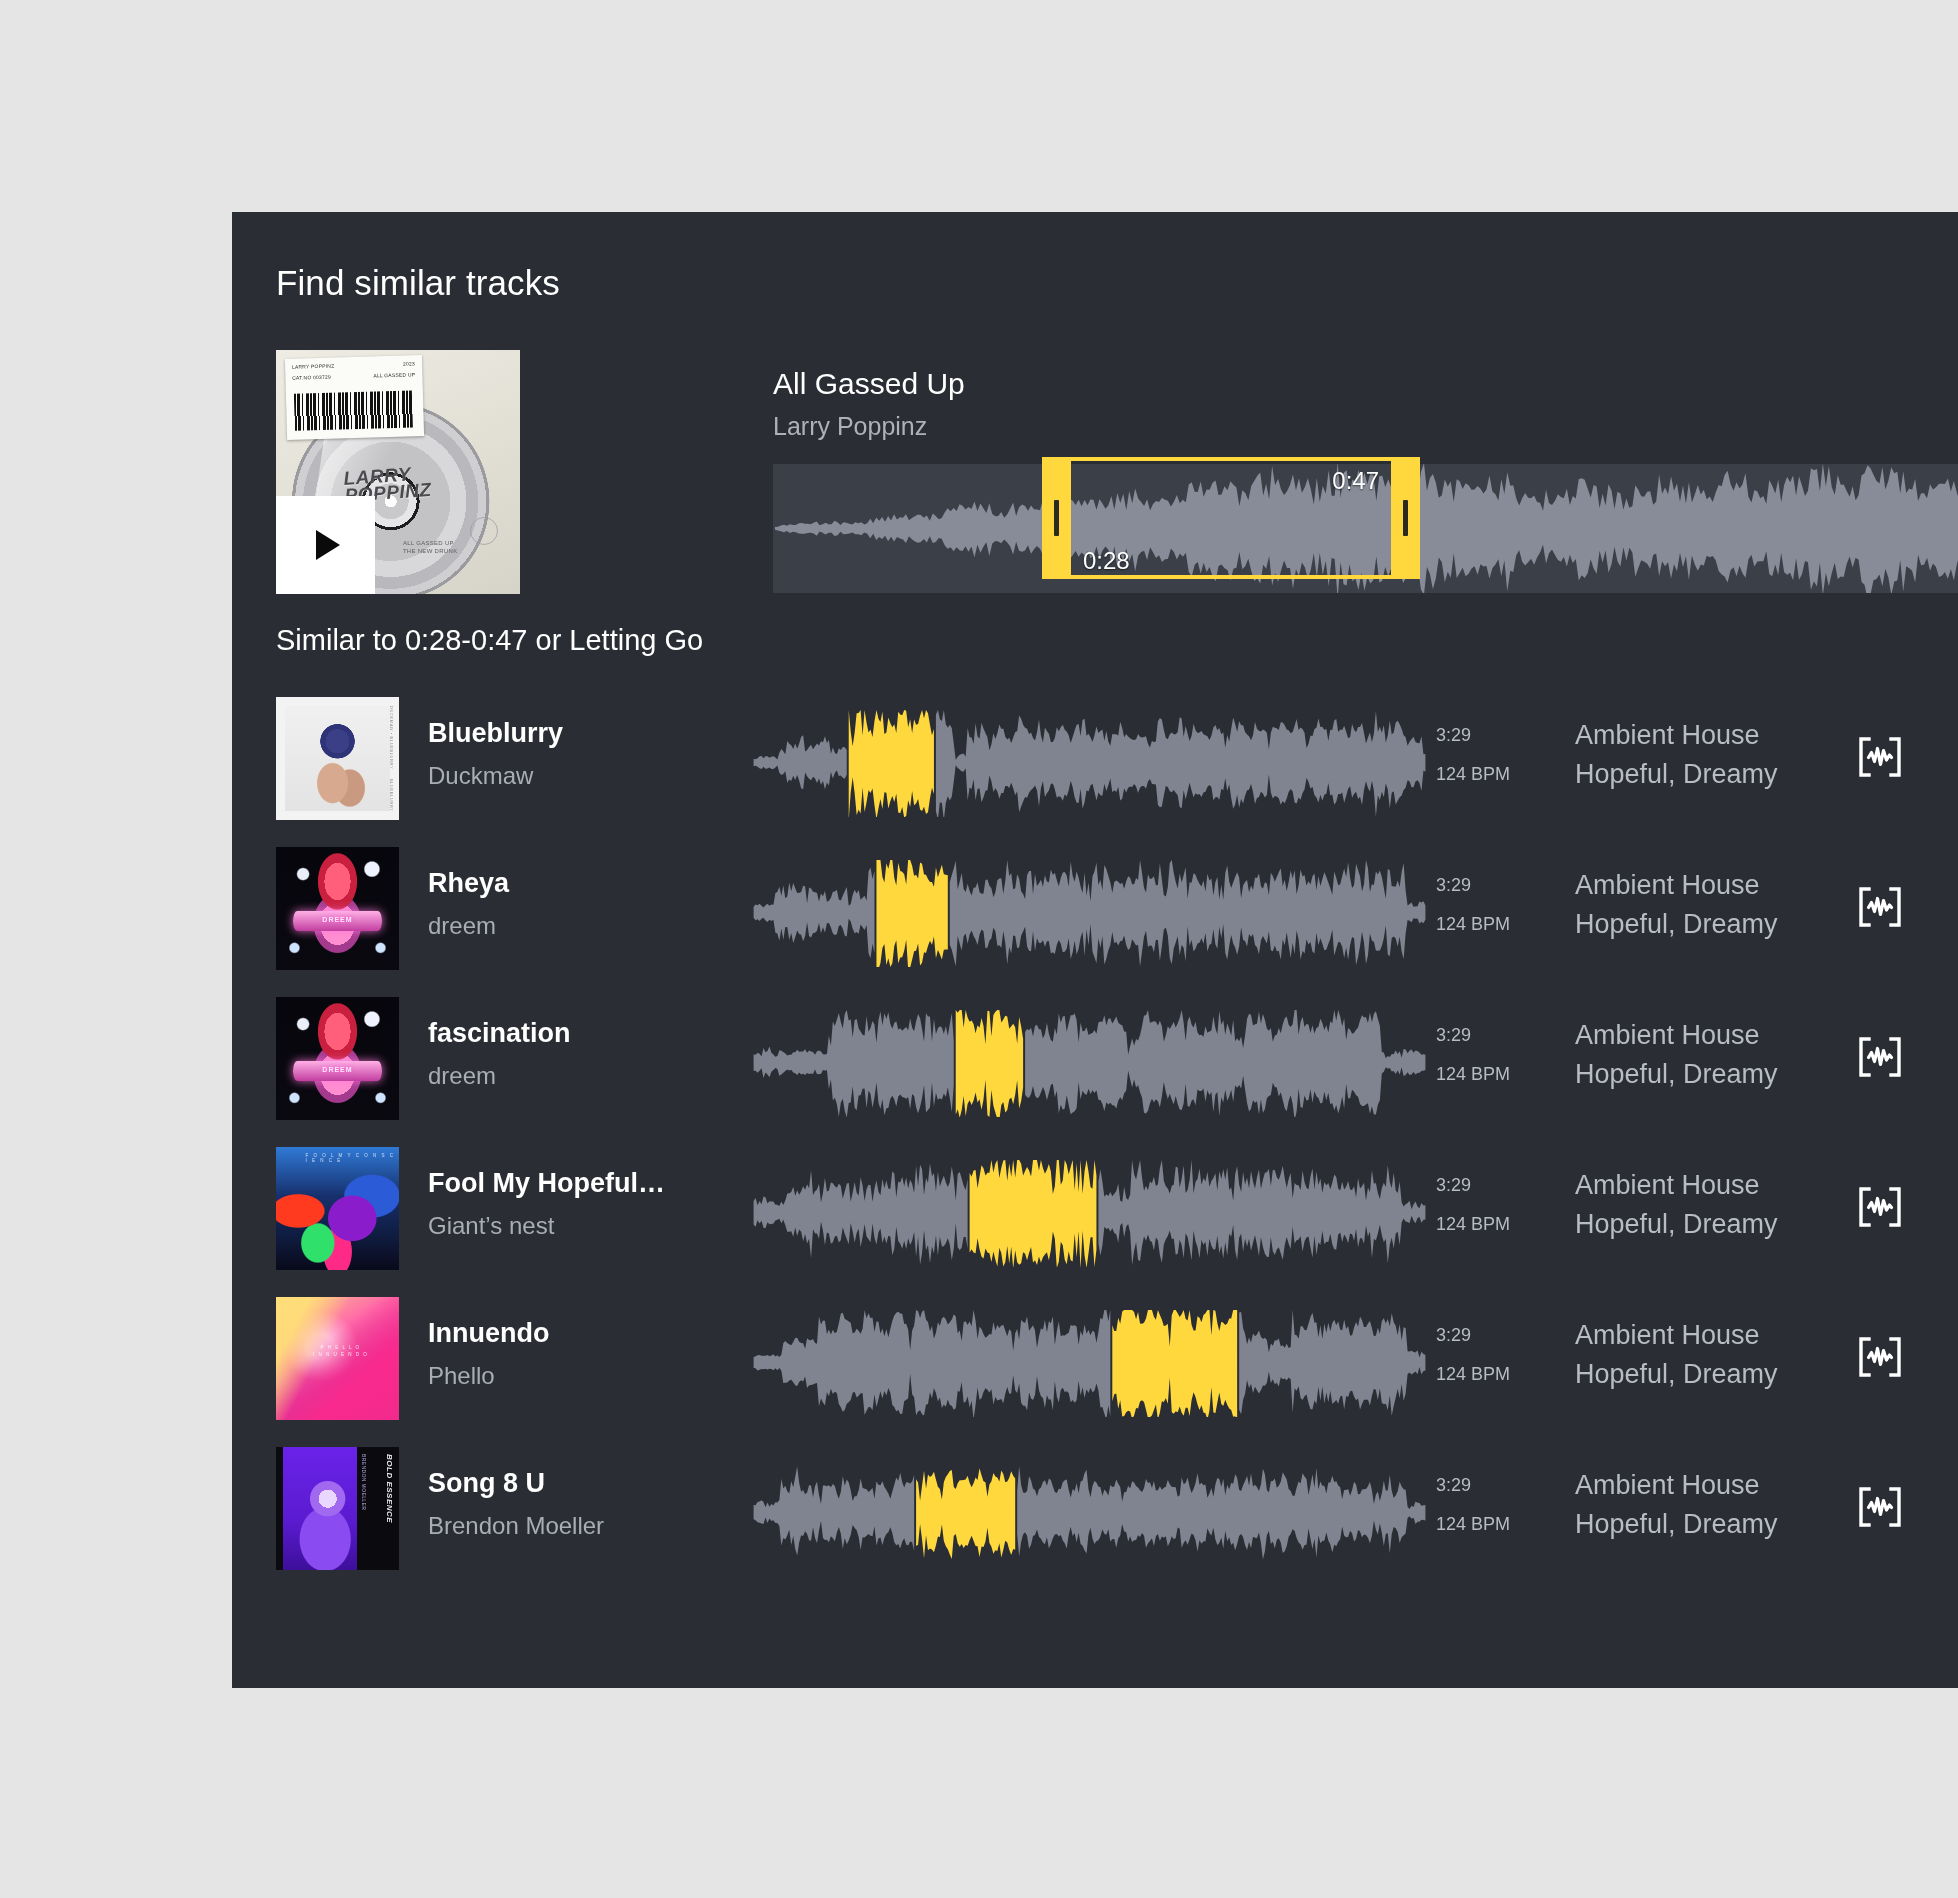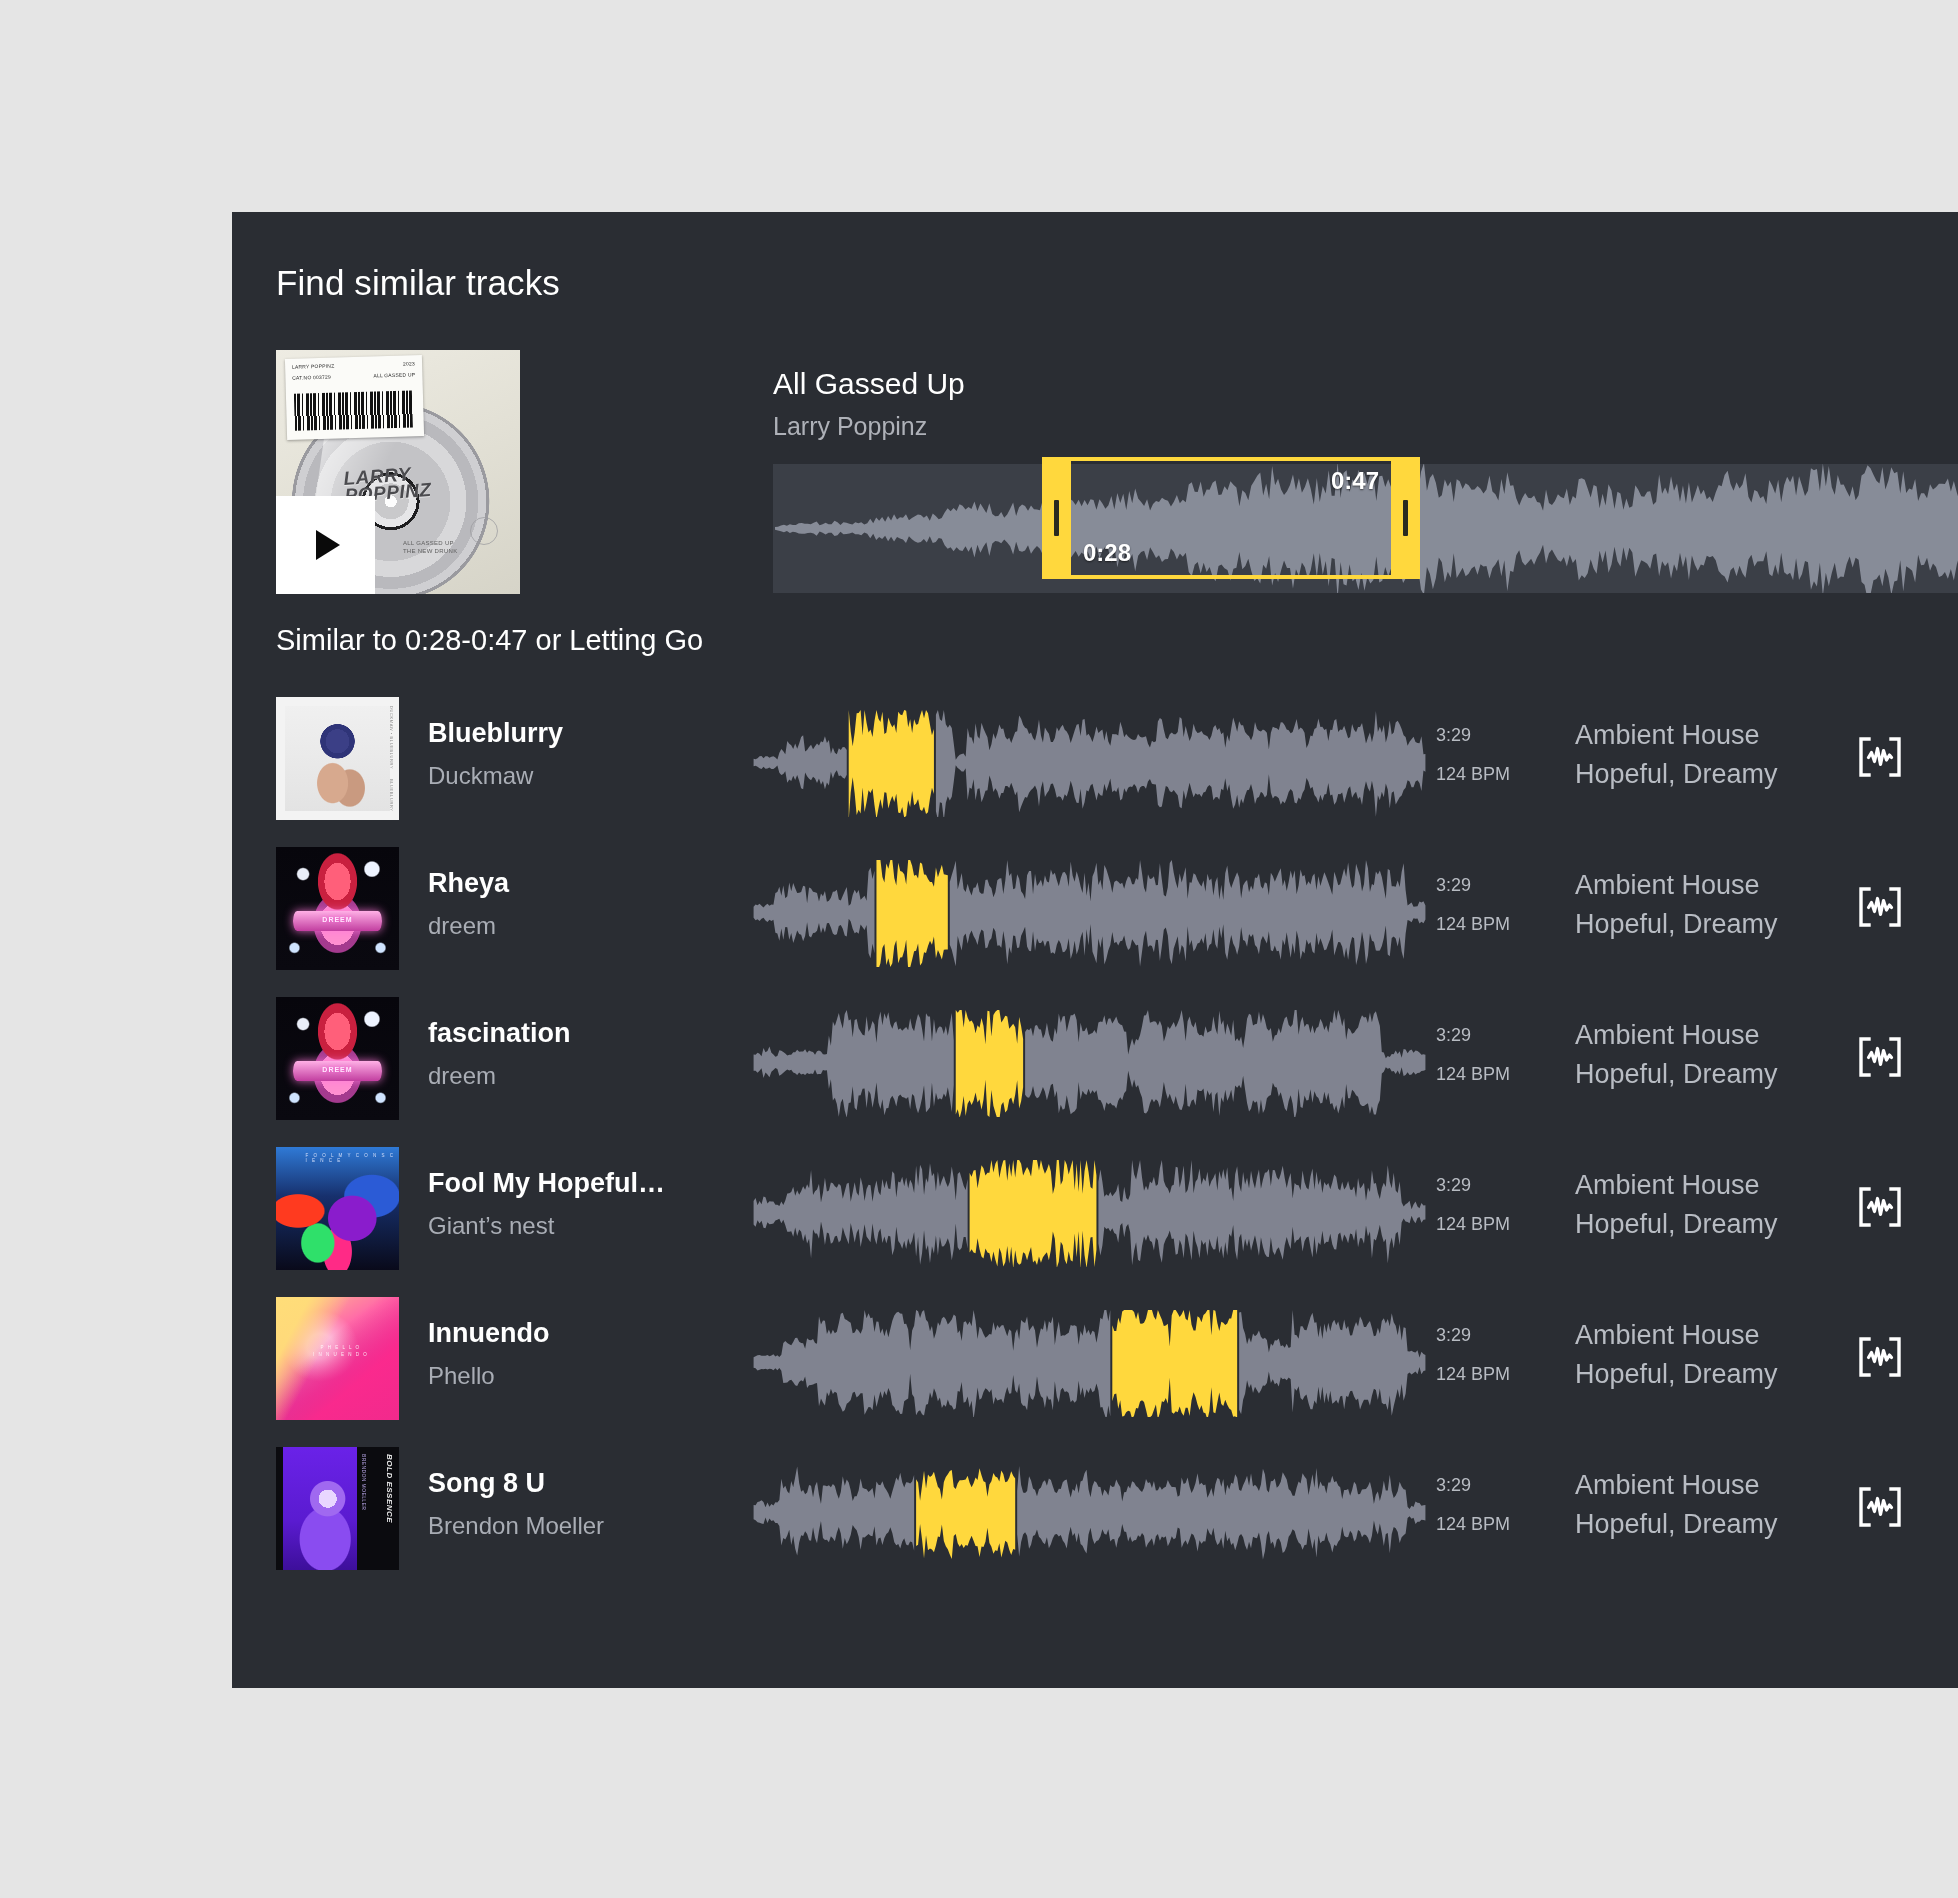--- a/index.html
+++ b/index.html
@@ -223,25 +223,25 @@
   .sel-handle .grip {
     width: 5px;
     height: 36px;
     background: #2a2a20;
     border-radius: 1px;
   }
   .sel-time {
     position: absolute;
     font-size: 24px;
     color: #ffffff;
-    font-weight: 700;
+    font-weight: 400;
     white-space: nowrap;
     text-shadow: 0 1px 2px rgba(0,0,0,.55);
   }
-  .sel-time.start { left: 37px; bottom: 8px; }
+  .sel-time.start { left: 37px; bottom: 0; }
   .sel-time.end   { right: 37px; top: 6px; }
 
   
   .results-heading {
     position: absolute;
     left: 44px;
     top: 412px;
     font-size: 29px;
     font-weight: 400;
     color: #ffffff;

